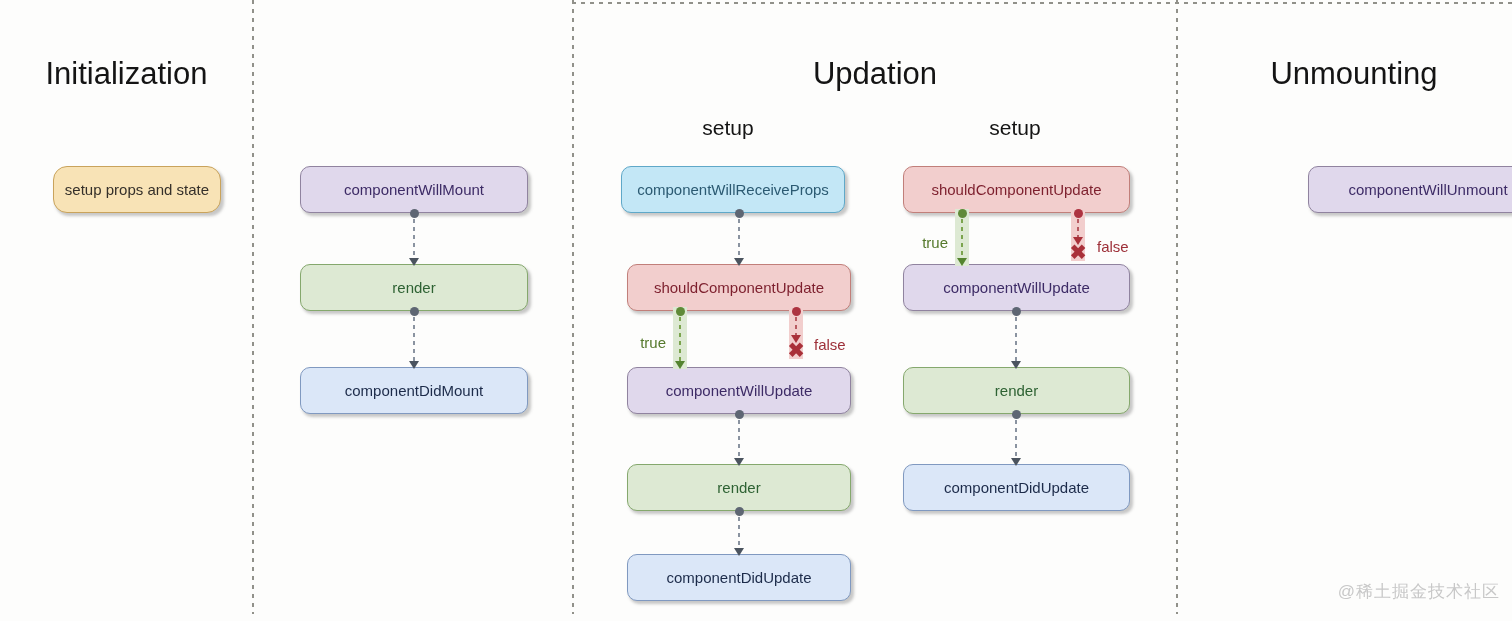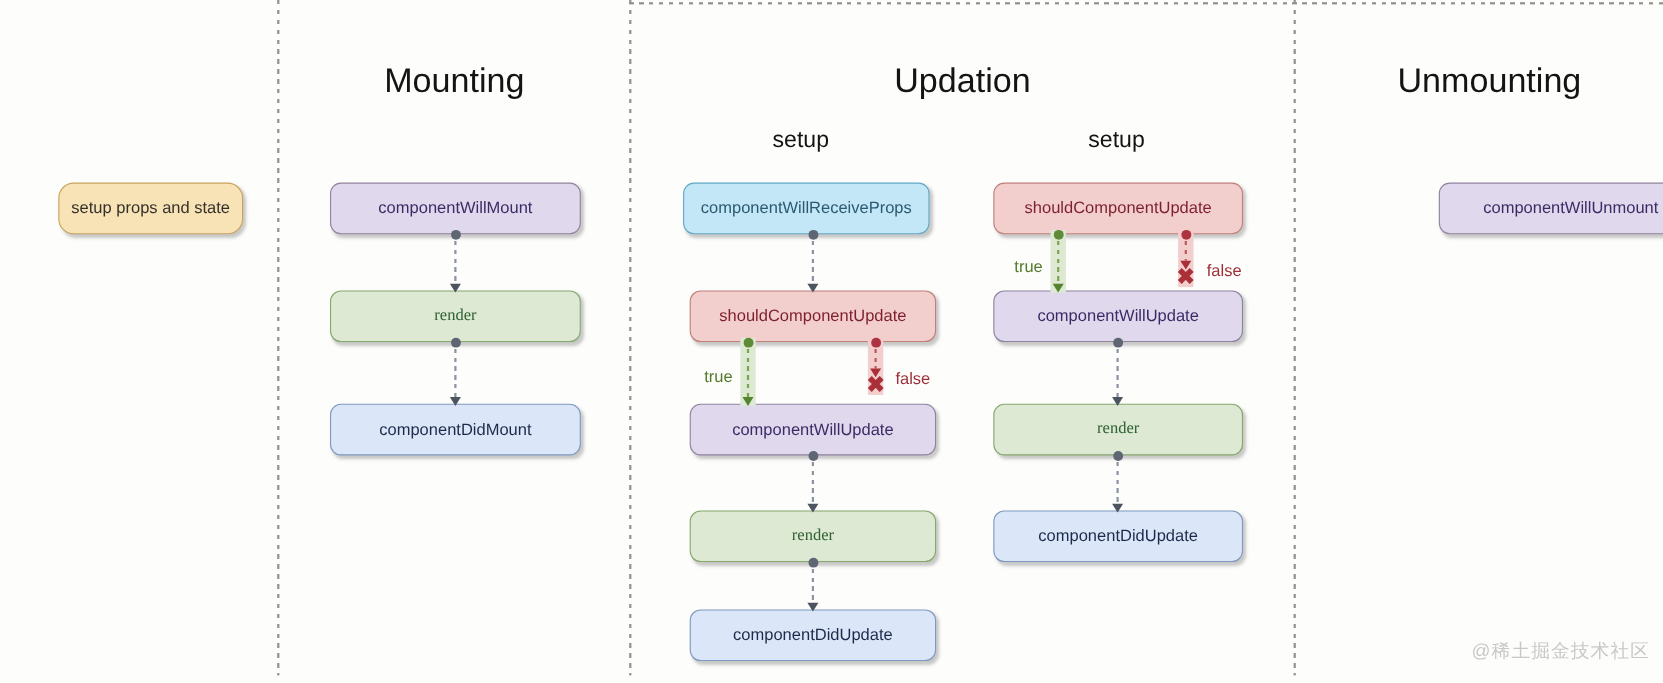--- a/index.html
+++ b/index.html
@@ -15,21 +15,21 @@
   
   .col-title{position:absolute;top:56px;text-align:center;font-size:31px;font-weight:500;color:#141414;}
   .sub-title{position:absolute;top:116px;text-align:center;font-size:21px;font-weight:500;color:#141414;}
   
   .node{position:absolute;height:47px;box-sizing:border-box;border-radius:10px;
     border:1.5px solid #999;display:flex;align-items:center;justify-content:center;
     font-size:15px;font-weight:500;box-shadow:2.5px 3px 3px rgba(110,110,110,.38);
     padding:0 4px;white-space:nowrap;}
   .tan   {background:#f8e3b6;border-color:#c9a35c;color:#35302a;border-radius:14px;}
   .purple{background:#e0d8ec;border-color:#90839f;color:#3d2b66;}
-  .green {background:#dde9d3;border-color:#85a86d;color:#2e6233;font-family:Liberation Serif, serif;}
+  .green {background:#dde9d3;border-color:#85a86d;color:#2e6233;}
   .blue  {background:#dbe7f8;border-color:#8099c0;color:#1c2b4a;}
   .cyan  {background:#c3e7f6;border-color:#5fa8c8;color:#2b5a72;}
   .red   {background:#f2cecd;border-color:#c17f7a;color:#7d1f2d;}
   
   .arrow{position:absolute;display:flex;flex-direction:column;align-items:center;
     transform:translateX(-50%);width:14px;}
   .a-dot{flex:none;width:9px;height:9px;border-radius:50%;background:var(--c-dot);margin-bottom:1px;}
   .a-line{flex:1;width:2px;
     background:repeating-linear-gradient(to bottom,var(--c-line) 0 4px,transparent 4px 8px);}
   .a-head{flex:none;width:0;height:0;border-left:5.5px solid transparent;
@@ -48,21 +48,21 @@
 </head>
 <body>
 
 <div class="canvas">
 
   <div class="vdiv" style="left:252px"></div>
   <div class="vdiv" style="left:572px"></div>
   <div class="vdiv" style="left:1176px"></div>
   <div class="hdiv"></div>
 
-  <div class="col-title" style="left:253px;width:320px">Mounting</div>
+  <div class="col-title" style="left:0;width:253px">Initialization</div>
   <div class="col-title" style="left:573px;width:604px">Updation</div>
   <div class="col-title" style="left:1194px;width:320px">Unmounting</div>
 
   <div class="sub-title" style="left:618px;width:220px">setup</div>
   <div class="sub-title" style="left:905px;width:220px">setup</div>
 
   <div class="node tan" style="left:53px;top:166px;width:168px">setup props and state</div>
 
   <div class="node purple" style="left:300px;top:166px;width:228px">componentWillMount</div>
   <div class="node green" style="left:300px;top:264px;width:228px">render</div>

